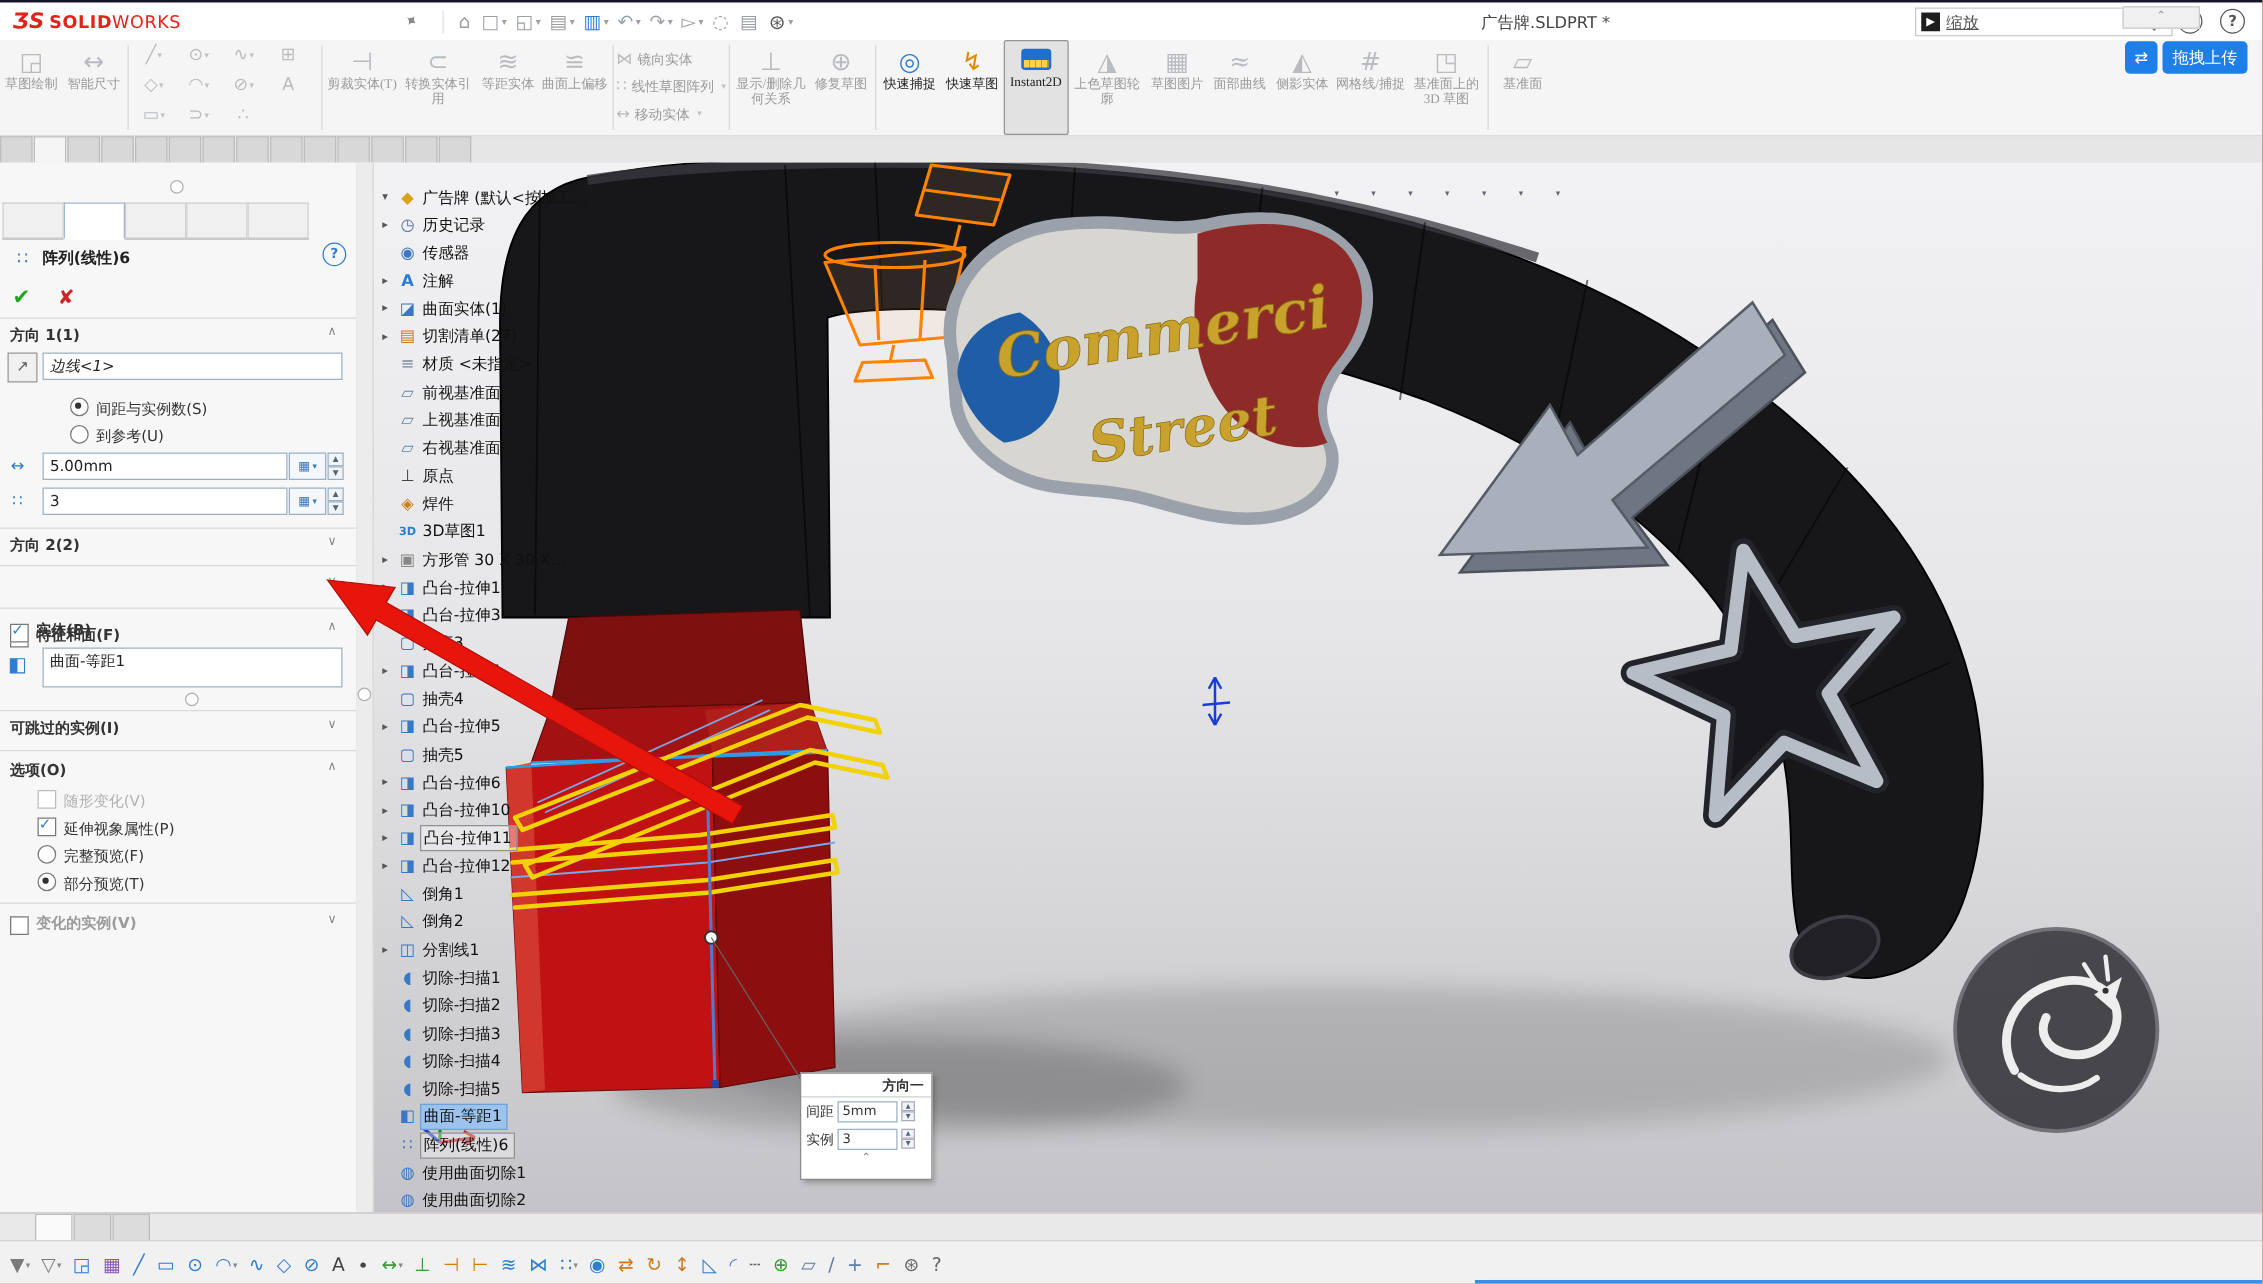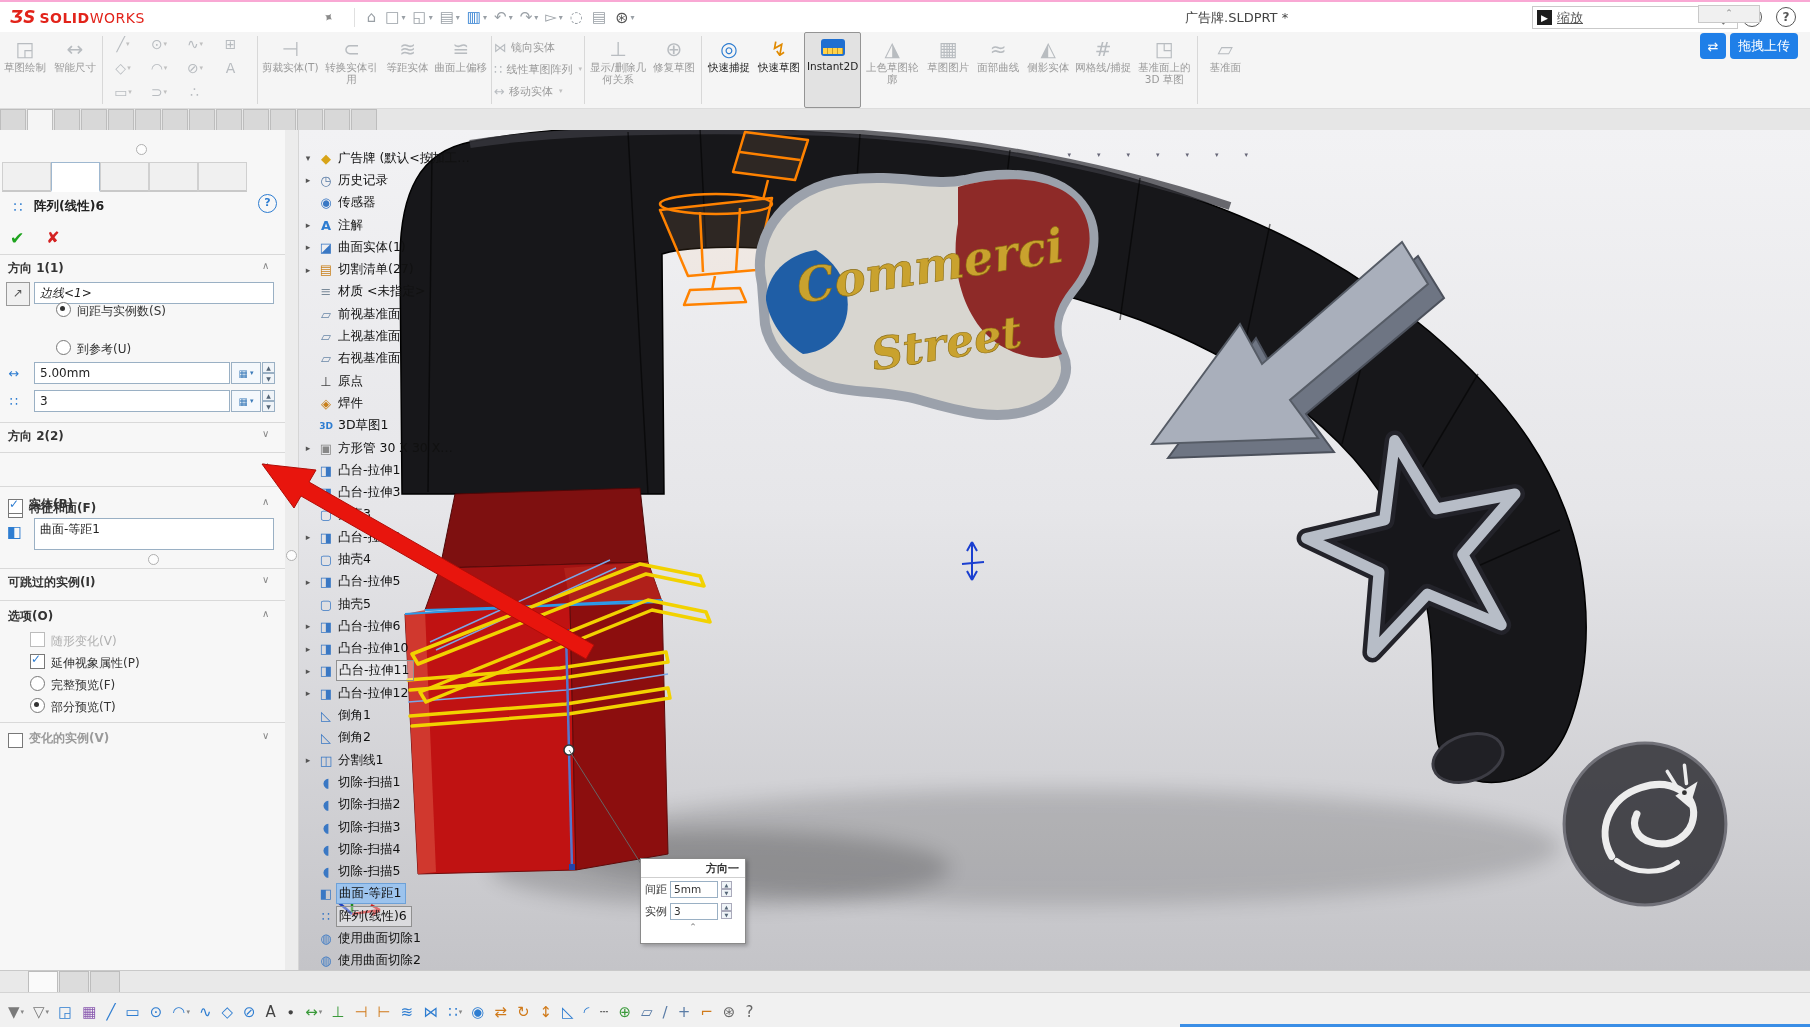--- a/index.html
+++ b/index.html
@@ -1,18 +1,18 @@
 <!DOCTYPE html>
 <html><head>
 <meta charset="utf-8">
 <style>
   html,body{margin:0;padding:0;background:#888;}
   #app{position:relative;width:1810px;height:1027px;overflow:hidden;background:#fca5a5;
        font-family:"DejaVu Sans","Liberation Sans",sans-serif;font-size:12px;color:#222;
-       border-top:2px solid #f9a8d4;box-sizing:border-box;}
+       border-top:2px solid #0f172a;box-sizing:border-box;}
   
   .menubar{position:absolute;left:0;top:0;width:100%;height:30px;background:#fff;display:flex;align-items:center;}
   .logo{display:flex;align-items:baseline;margin-left:10px;white-space:nowrap;}
   .logo .lz{color:#e2231a;font-weight:bold;font-style:italic;font-size:17px;margin-right:4px;}
   .logo .lb{color:#e2231a;font-weight:bold;font-size:14px;letter-spacing:.5px;}
   .logo .lr{color:#e2231a;font-size:14px;letter-spacing:.5px;}
   .menus{display:flex;margin-left:28px;}
   .menu{padding:5px 12px;font-size:13px;color:#333;cursor:default;}
   .pin{color:#8a8a8a;font-size:13px;margin:0 6px;transform:rotate(35deg);display:inline-block;}
   .qa{display:flex;align-items:center;margin-left:14px;border-left:1px solid #e0e0e0;padding-left:12px;}
@@ -29,21 +29,21 @@
   .usrico{position:absolute;left:1742px;top:5px;width:18px;height:18px;border:1.6px solid #555;border-radius:50%;}
   .usrico::before{content:"";position:absolute;left:5px;top:3px;width:5px;height:5px;border-radius:50%;background:#555;}
   .usrico::after{content:"";position:absolute;left:2.5px;top:9px;width:10px;height:6px;border-radius:6px 6px 0 0;background:#555;}
   .helpico{position:absolute;left:1776px;top:5px;width:18px;height:18px;border:1.6px solid #555;border-radius:50%;color:#555;font-size:12px;font-weight:bold;text-align:center;line-height:18px;}
   
   .ribbon{position:absolute;left:0;top:30px;width:100%;height:76px;background:#f5f5f5;display:flex;align-items:stretch;overflow:hidden;}
   .rsep{width:1px;background:#d8d8d8;margin:4px 2px;}
   .rgroup{display:flex;align-items:flex-start;padding-top:2px;}
   .rbig{display:flex;flex-direction:column;align-items:center;justify-content:flex-start;min-width:46px;max-width:58px;padding:2px 2px;text-align:center;}
   .rbig .ric{font-size:20px;line-height:26px;color:#b8bcc0;}
-  .rbig .rlb{font-size:10.5px;line-height:11.5px;color:#9a9a9a;white-space:normal;}
+  .rbig .rlb{font-size:10.5px;line-height:11.5px;color:#9a9a9a;white-space:normal;font-family:Liberation Serif, serif;}
   .rbig.en .ric{color:#2e7dd1;}
   .rbig.en .rlb{color:#222;}
   .rbig.pressed{background:#e2e2e2;border:1px solid #949494;border-radius:2px;}
   .egrid{display:flex;flex-wrap:wrap;width:150px;height:74px;overflow:hidden;align-content:flex-start;}
   .ecell{display:flex;align-items:center;width:36px;height:24px;color:#b8bcc0;font-size:14px;justify-content:center;}
   .ecell .car{font-size:7px;margin-left:1px;color:#c0c0c0;}
   .stackg{display:flex;flex-direction:column;justify-content:flex-start;padding-top:4px;}
   .srow{display:flex;align-items:center;height:22px;color:#9a9a9a;font-size:11px;white-space:nowrap;}
   .srow .ric{font-size:13px;color:#b8bcc0;margin-right:4px;}
   .srow .car{font-size:7px;color:#c0c0c0;margin-left:6px;}
@@ -755,21 +755,21 @@
       <div class="okrow">
         <span class="ok">✔</span>
         <span class="cancel">✘</span>
       </div>
       <div class="pmdiv" style="top:124px;"></div>
 
       <div class="sechead" style="top:130px;">方向 1(1)</div>
       <span class="chev" style="top:130px;">∧</span>
       <div class="dirbtn" style="top:152px;">↗</div>
       <div class="pminput" style="left:34px;top:152px;width:240px;height:22px;font-style:italic;">边线&lt;1&gt;</div>
-      <div class="optrow" style="left:56px;top:170px;">
+      <div class="optrow" style="left:56px;top:186px;">
         <span class="pmradio sel"></span><span>间距与实例数(S)</span>
       </div>
       <div class="optrow" style="left:56px;top:208px;">
         <span class="pmradio"></span><span>到参考(U)</span>
       </div>
       <span class="fico" style="left:2px;top:236px;">↔</span>
       <div class="pminput" style="left:34px;top:232px;width:196px;height:22px;">5.00mm</div>
       <div class="linkbtn" style="left:231px;top:232px;">
           <span>▦</span>
           <span style="font-size:7px;">▾</span>

